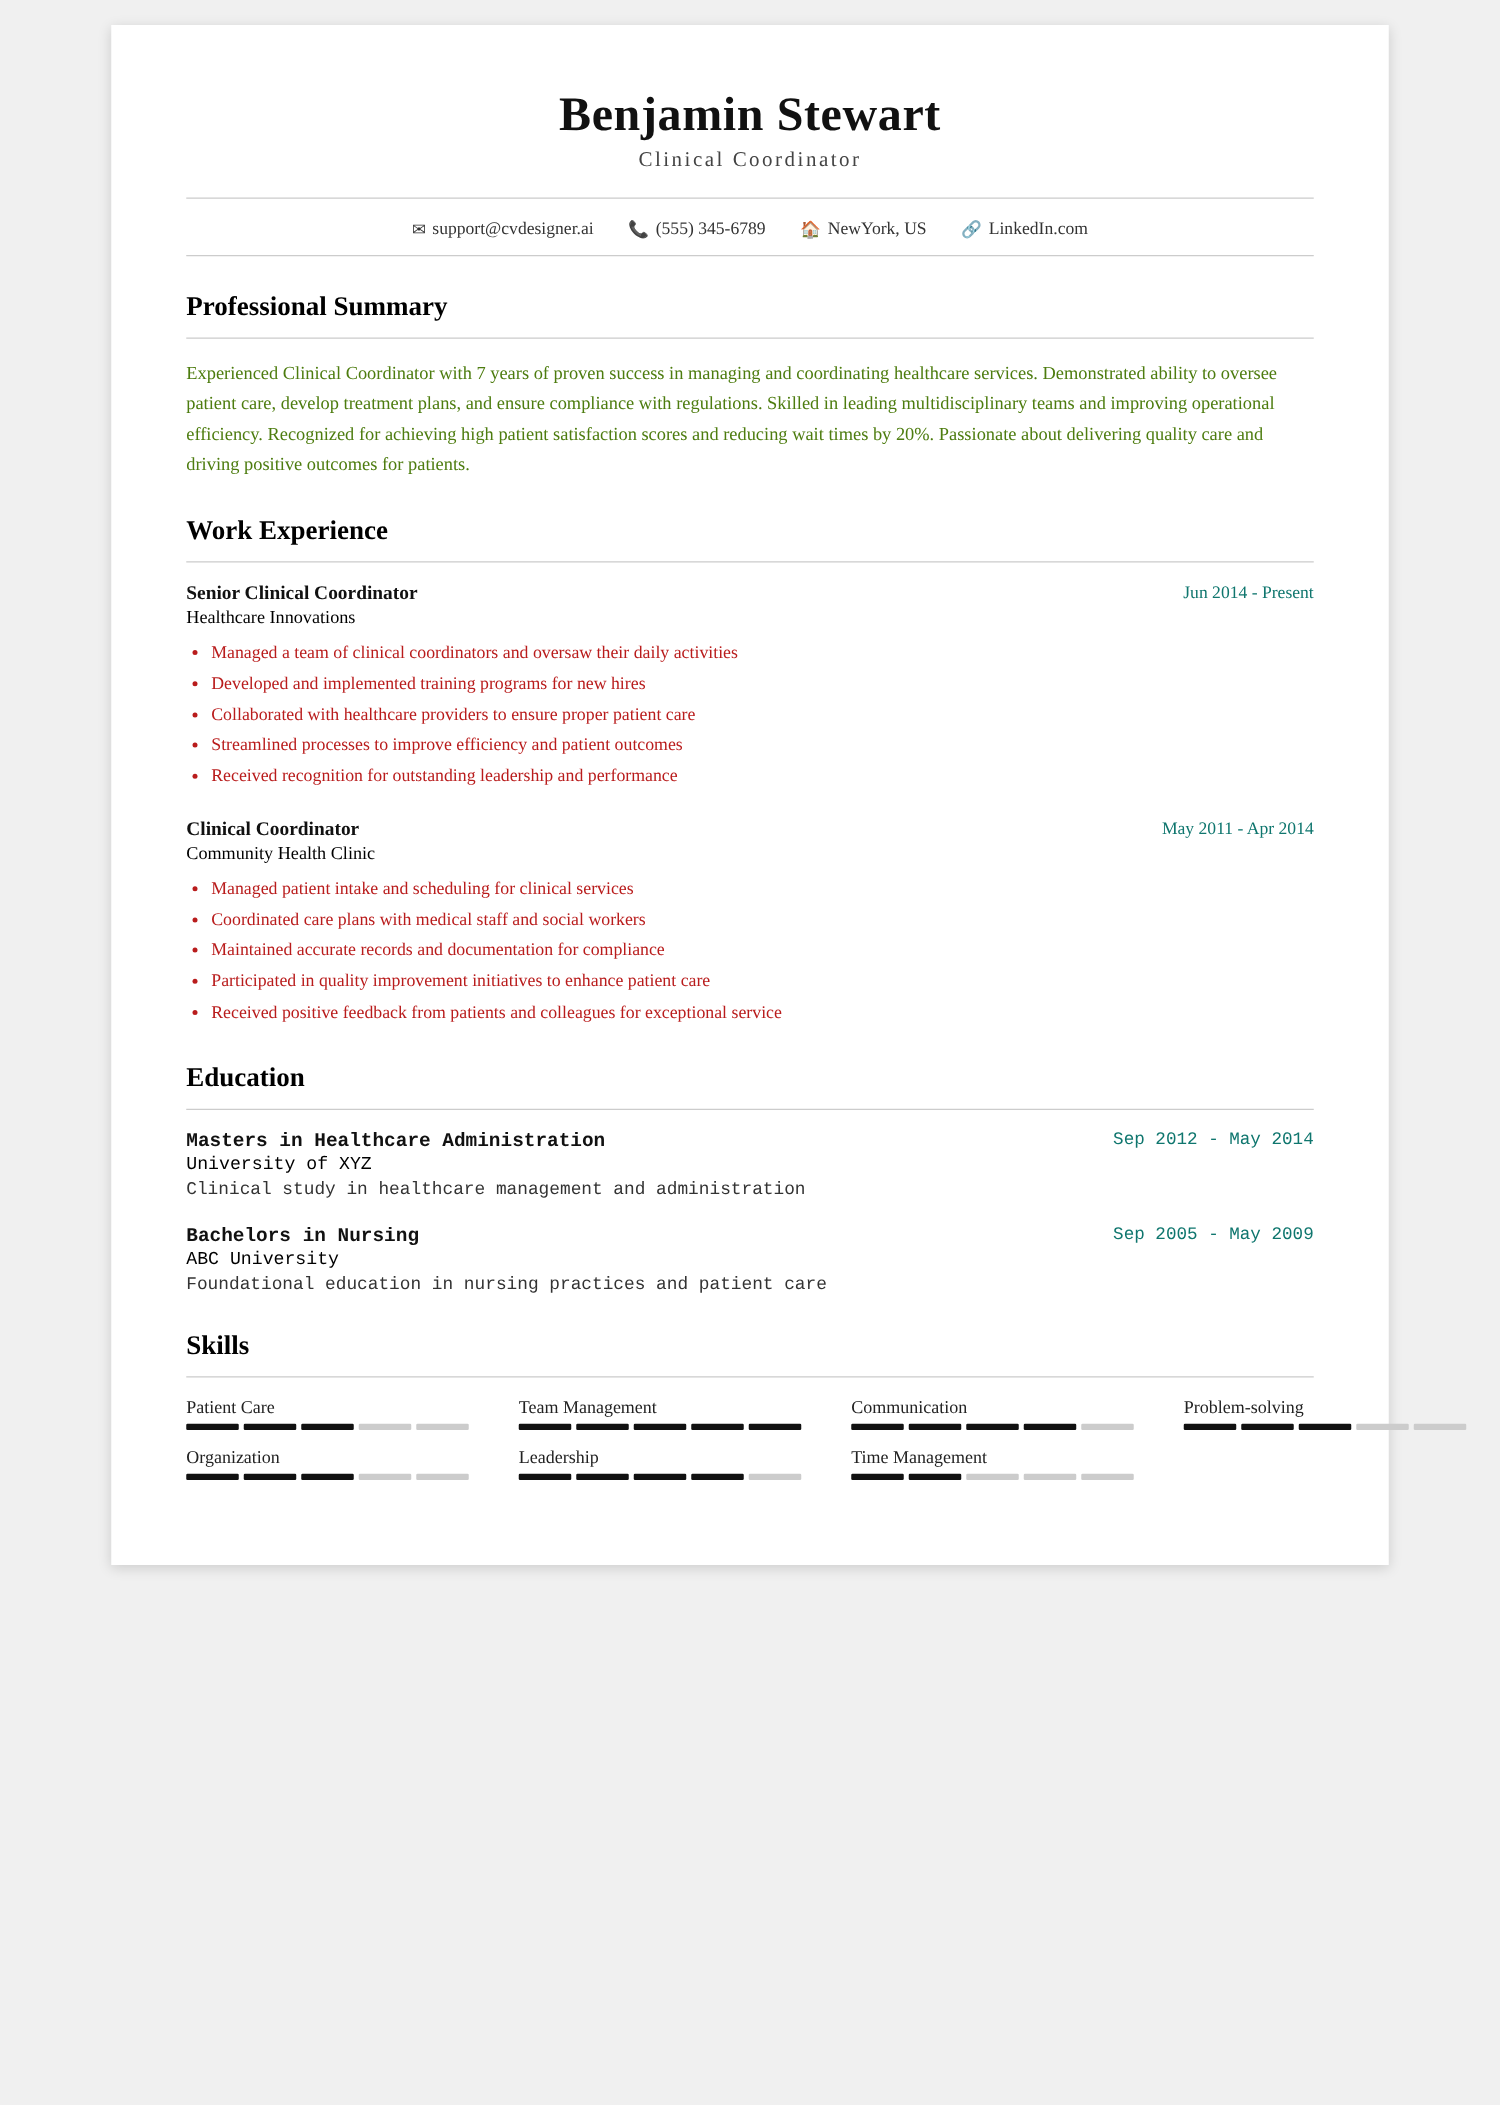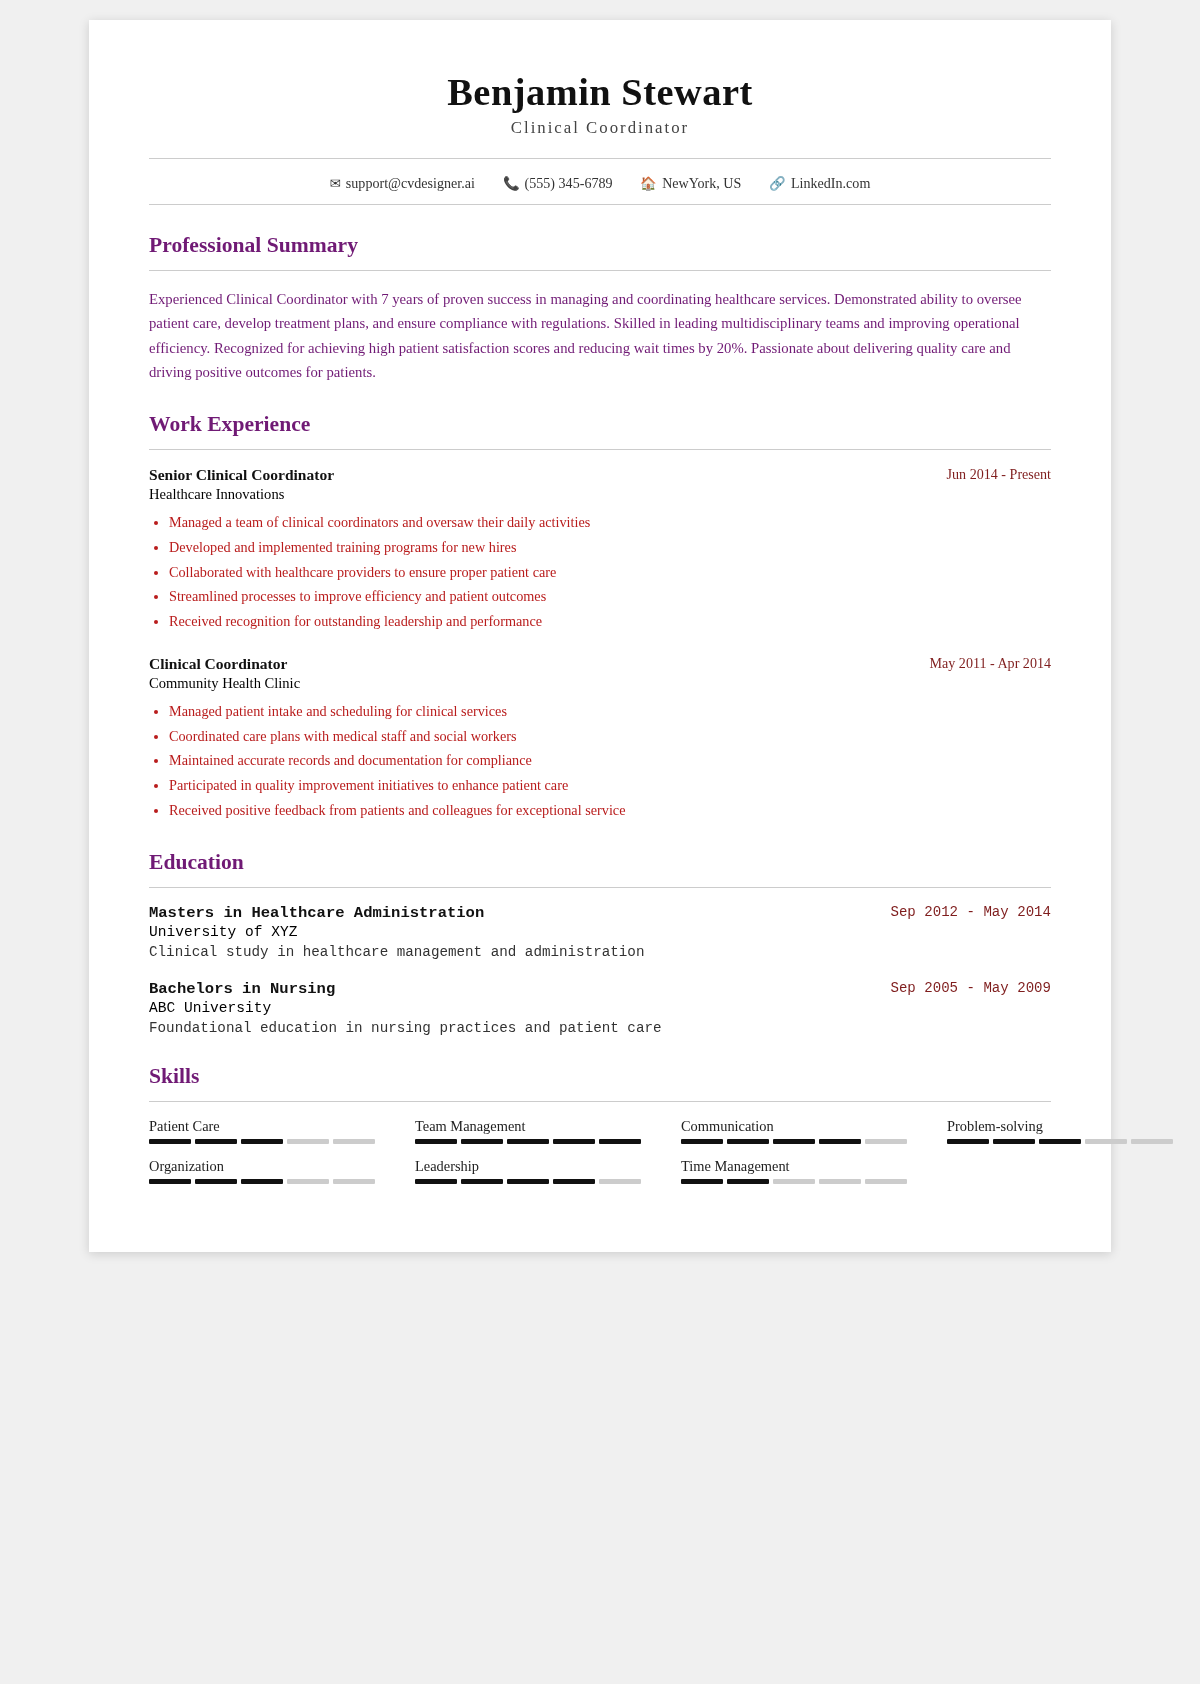--- a/index.html
+++ b/index.html
@@ -54,31 +54,31 @@
       border-top: 1px solid #ccc;
       margin: 12px 0;
     }
     .section {
       margin-top: 28px;
       margin-bottom: 10px;
     }
     .section-title {
       font-size: 1.35em;
       font-weight: bold;
-      color: #701a75;
+      color: #000000;
       margin-bottom: 10px;
     }
     .section-divider {
       border: none;
       border-top: 1px solid #ccc;
       margin-bottom: 16px;
     }
     .summary-text {
       font-size: 0.92em;
-      color: #701a75;
+      color: #4d7c0f;
       line-height: 1.65;
     }
     .experience-entry {
       margin-bottom: 22px;
     }
     .entry-header {
       display: flex;
       justify-content: space-between;
       align-items: flex-start;
     }
@@ -87,21 +87,21 @@
       font-weight: bold;
       color: #111;
     }
     .entry-company {
       font-size: 0.91em;
       color: #000000;
       margin-top: 2px;
     }
     .entry-dates {
       font-size: 0.88em;
-      color: #7f1d1d;
+      color: #0f766e;
       white-space: nowrap;
     }
     .entry-bullets {
       margin-top: 8px;
       padding-left: 20px;
     }
     .entry-bullets li {
       font-size: 0.89em;
       color: #b91c1c;
       line-height: 1.6;

